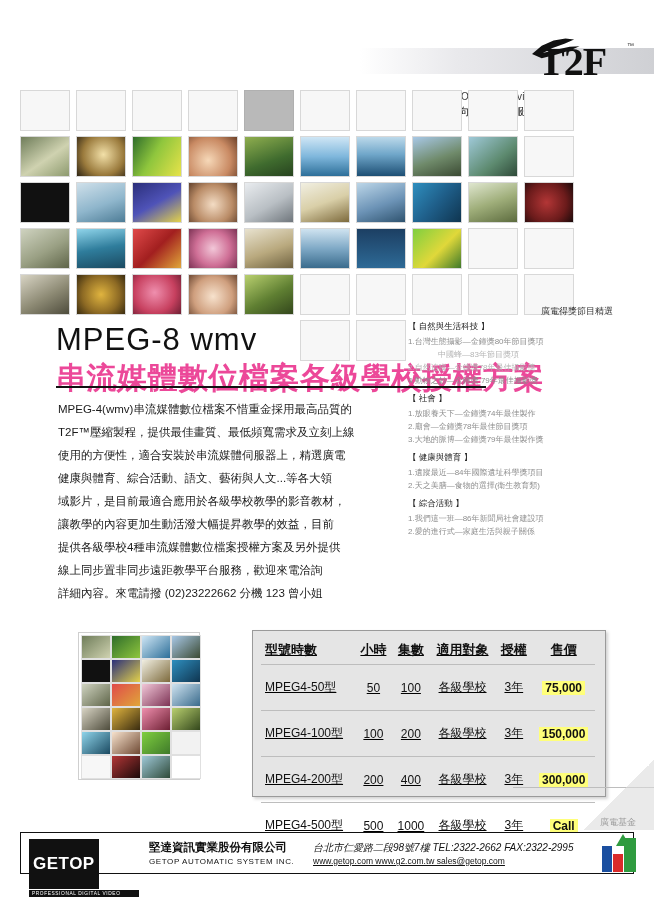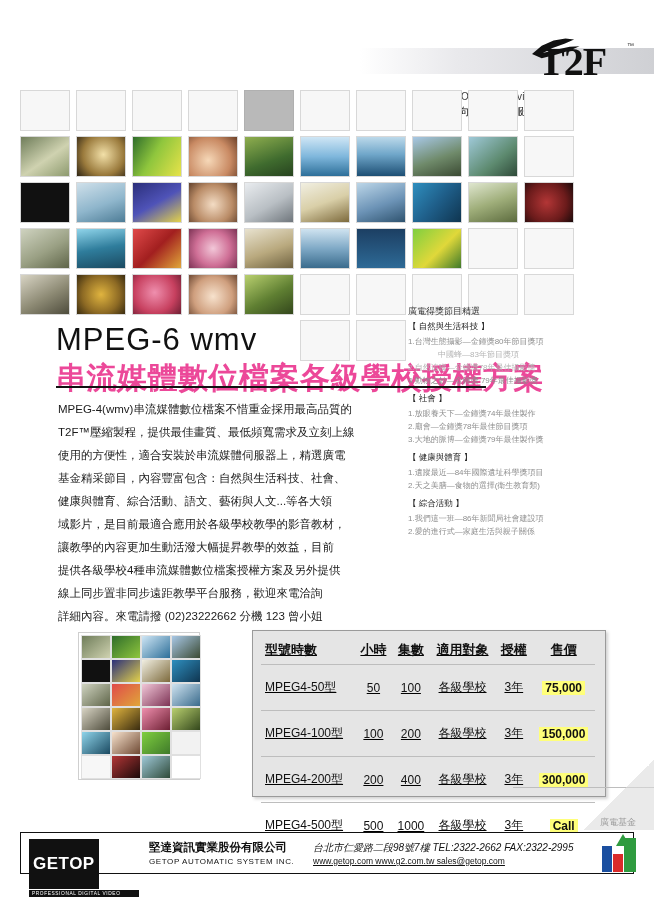--- a/index.html
+++ b/index.html
@@ -42,21 +42,21 @@
           letter-spacing:.5px;}
   .title-rule{position:absolute;left:56px;top:386px;width:430px;height:2px;background:#111;}
 
   
   .body-copy{position:absolute;left:58px;top:398px;width:348px;
              font-size:11.5px;line-height:23px;color:#1a1a1a;}
   .body-copy p{margin:0;}
 
   
   .awards{position:absolute;left:408px;top:305px;width:205px;color:#4a4a4a;}
-  .awards .head{font-size:9px;color:#333;margin-bottom:3px;}
+  .awards .head{font-size:9px;color:#333;margin-bottom:3px;text-align:right;}
   .awards .grp{margin-bottom:6px;}
   .awards .gt{font-size:8.5px;color:#222;margin:3px 0 2px;}
   .awards .it{font-size:8px;line-height:13px;color:#8e8e8e;white-space:nowrap;overflow:hidden;}
   .awards .it.dim{color:#b4b4b4;}
 
   
   .sheet{position:absolute;left:78px;top:632px;width:122px;height:148px;
          background:#ffffff;border:1px solid #cfcfcf;padding:2px;box-sizing:border-box;}
   .sheet .sc{position:absolute;width:28px;height:22px;border:1px solid #e0e0e0;overflow:hidden;}
 
@@ -234,29 +234,28 @@
     <div class="cell ph" style="left:280px;top:184px"></div>
     <div class="cell ph" style="left:336px;top:184px"></div>
     <div class="cell ph" style="left:392px;top:184px"></div>
     <div class="cell ph" style="left:448px;top:184px"></div>
     <div class="cell ph" style="left:504px;top:184px"></div>
 
     <div class="cell ph" style="left:280px;top:230px"></div>
     <div class="cell ph" style="left:336px;top:230px"></div>
   </div>
 
-  <div class="title1">MPEG-6  wmv</div>
+  <div class="title1">MPEG-8  wmv</div>
   <div class="title2">串流媒體數位檔案各級學校授權方案</div>
   <div class="title-rule"></div>
 
   <div class="body-copy">
     <p>MPEG-4(wmv)串流媒體數位檔案不惜重金採用最高品質的</p>
     <p>T2F™壓縮製程，提供最佳畫質、最低頻寬需求及立刻上線</p>
     <p>使用的方便性，適合安裝於串流媒體伺服器上，精選廣電</p>
-    <p>基金精采節目，內容豐富包含：自然與生活科技、社會、</p>
     <p>健康與體育、綜合活動、語文、藝術與人文...等各大領</p>
     <p>域影片，是目前最適合應用於各級學校教學的影音教材，</p>
     <p>讓教學的內容更加生動活潑大幅提昇教學的效益，目前</p>
     <p>提供各級學校4種串流媒體數位檔案授權方案及另外提供</p>
     <p>線上同步置非同步遠距教學平台服務，歡迎來電洽詢</p>
     <p>詳細內容。來電請撥  (02)23222662  分機  123  曾小姐</p>
   </div>
 
   <div class="awards">
     <div class="head">廣電得獎節目精選</div>

